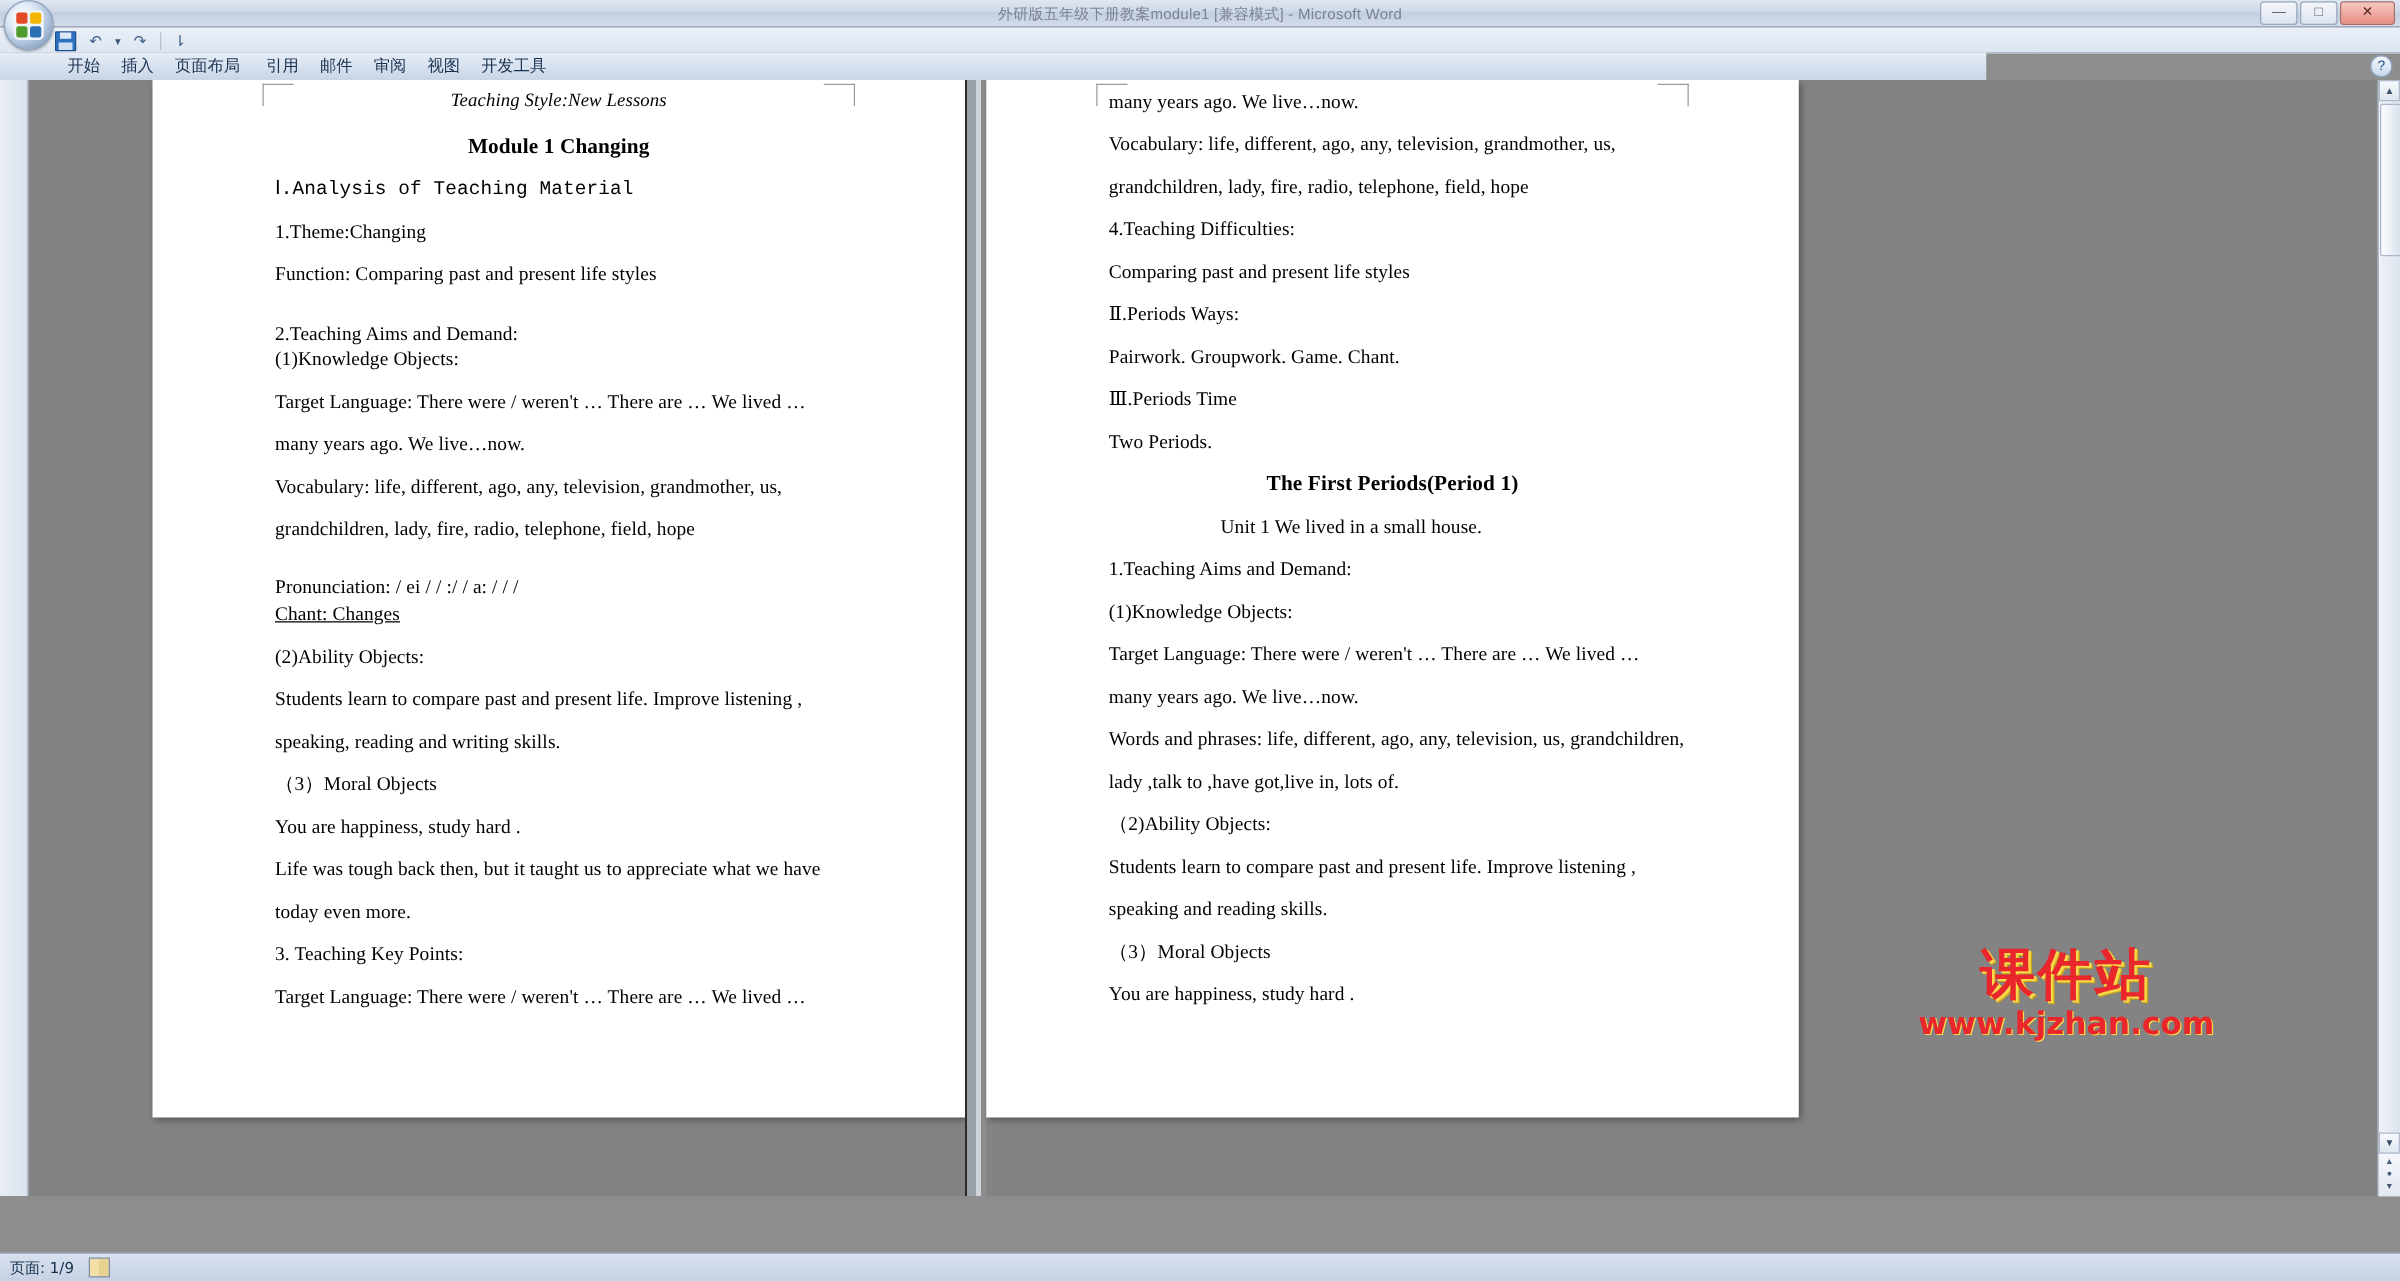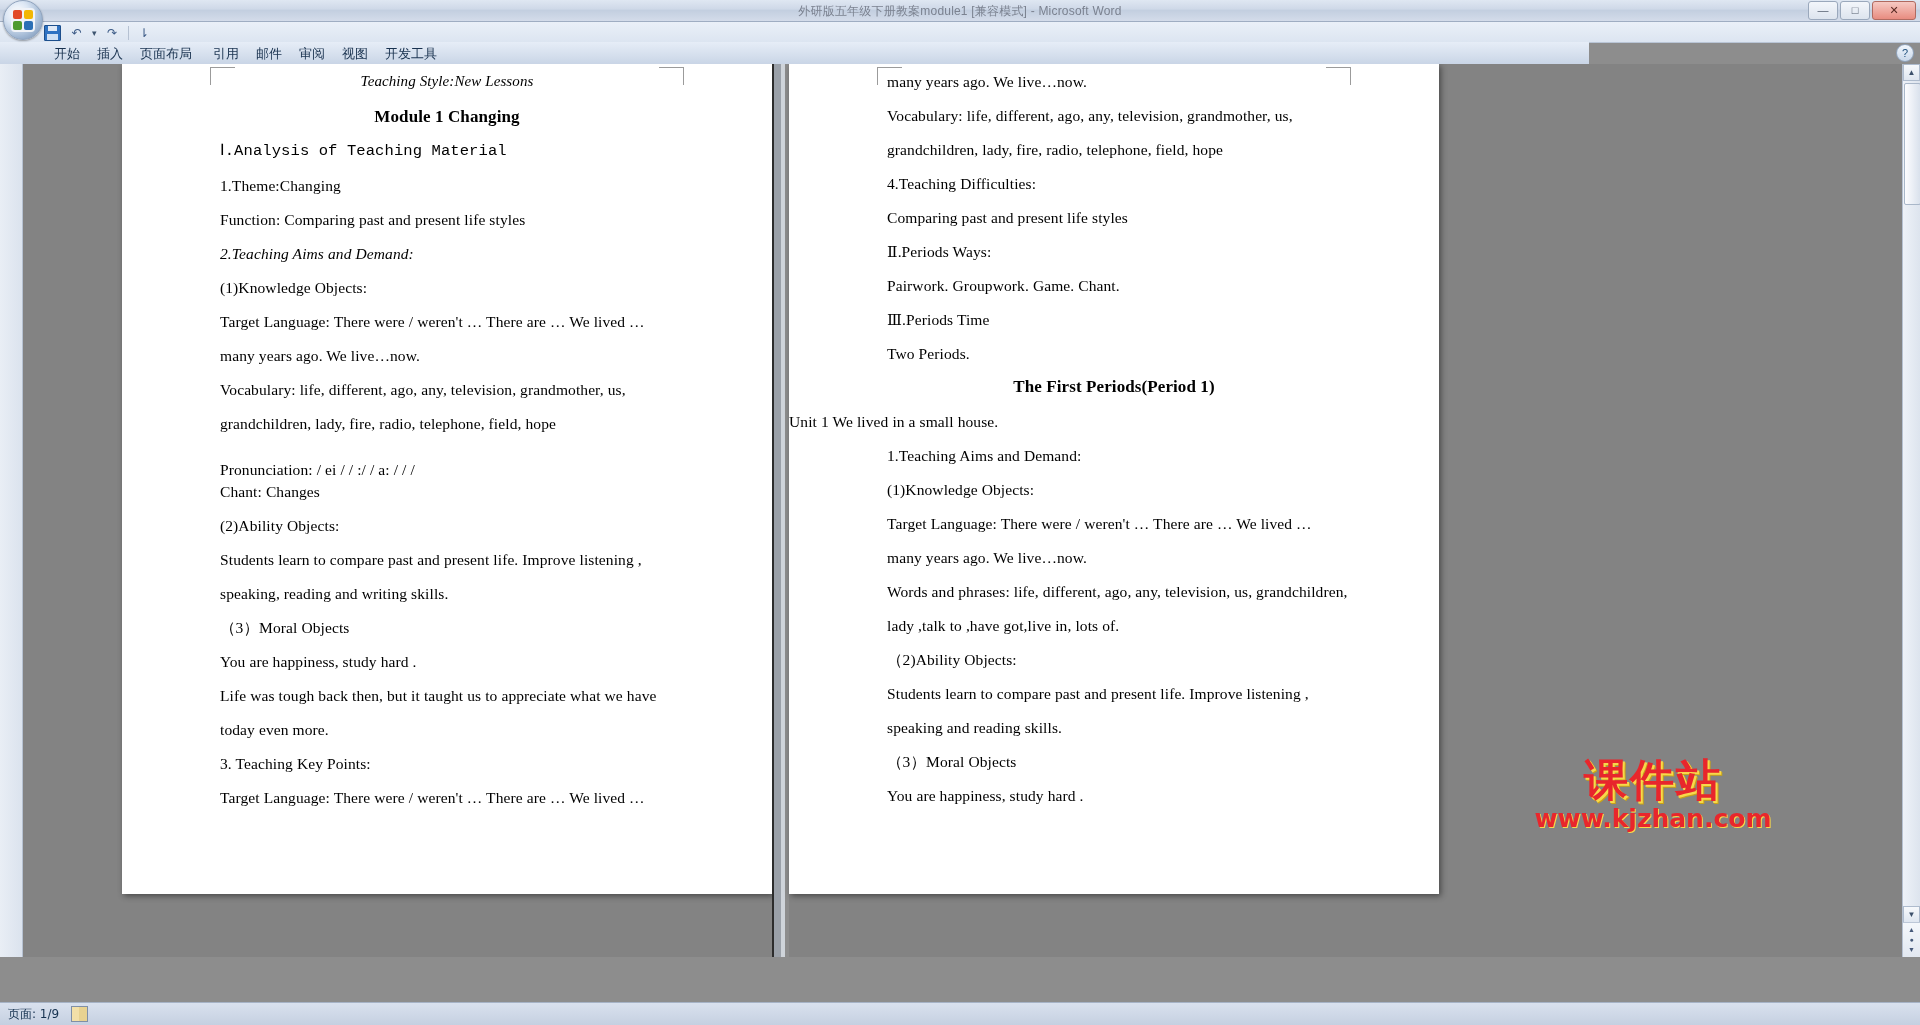--- a/index.html
+++ b/index.html
@@ -268,28 +268,28 @@
     <div class="page page-left">
       <div class="corner c-tl"></div>
       <div class="corner c-tr"></div>
       <div class="doc">
         <div class="line hdr" style="left:0;top:10px;width:650px;text-align:center;">Teaching Style:New Lessons</div>
         <div class="line ttl" style="left:0;top:44px;width:650px;text-align:center;">Module 1 Changing</div>
 
         <div class="line" style="left:98px;top:80px;font-family:Liberation Mono, monospace;">Ⅰ.Analysis   of   Teaching   Material</div>
         <div class="line" style="left:98px;top:114px;">1.Theme:Changing</div>
         <div class="line" style="left:98px;top:148px;">Function: Comparing past and present life styles</div>
-        <div class="line" style="left:98px;top:182px;font-style:italic;">2.Teaching   Aims   and   Demand:</div>
+        <div class="line" style="left:98px;top:196px;">2.Teaching   Aims   and   Demand:</div>
         <div class="line" style="left:98px;top:216px;">(1)Knowledge   Objects:</div>
         <div class="line" style="left:98px;top:250px;">Target Language: There were / weren't …      There are …    We lived …</div>
         <div class="line" style="left:98px;top:284px;">many years ago. We live…now.</div>
         <div class="line" style="left:98px;top:318px;">Vocabulary:   life,   different,   ago,   any,   television,   grandmother,   us,</div>
         <div class="line" style="left:98px;top:352px;">grandchildren, lady, fire, radio, telephone, field, hope</div>
         <div class="line" style="left:98px;top:386px;margin-top:12px;">Pronunciation: / ei /     /     :/     / a:   /     /     /</div>
-        <div class="line" style="left:98px;top:420px;">Chant: Changes</div>
+        <div class="line" style="left:98px;top:420px;text-decoration:underline;">Chant: Changes</div>
         <div class="line" style="left:98px;top:454px;">(2)Ability   Objects:</div>
         <div class="line" style="left:98px;top:488px;">Students  learn  to  compare  past  and  present  life.  Improve  listening  ,</div>
         <div class="line" style="left:98px;top:522px;">speaking, reading   and   writing skills.</div>
         <div class="line" style="left:98px;top:556px;">（3）Moral Objects</div>
         <div class="line" style="left:98px;top:590px;">You are happiness, study   hard   .</div>
         <div class="line" style="left:98px;top:624px;">Life  was  tough  back  then,  but  it  taught  us  to  appreciate  what  we  have</div>
         <div class="line" style="left:98px;top:658px;">today even more.</div>
         <div class="line" style="left:98px;top:692px;">3. Teaching   Key   Points:</div>
         <div class="line" style="left:98px;top:726px;">Target Language: There were / weren't …      There are …    We lived …</div>
       </div>
@@ -305,21 +305,21 @@
         <div class="line" style="left:98px;top:44px;">Vocabulary:   life,   different,   ago,   any,   television,   grandmother,   us,</div>
         <div class="line" style="left:98px;top:78px;">grandchildren, lady, fire, radio, telephone, field, hope</div>
         <div class="line" style="left:98px;top:112px;">4.Teaching   Difficulties:</div>
         <div class="line" style="left:98px;top:146px;">Comparing past and present life styles</div>
         <div class="line" style="left:98px;top:180px;">Ⅱ.Periods   Ways:</div>
         <div class="line" style="left:98px;top:214px;">Pairwork.   Groupwork.   Game.   Chant.</div>
         <div class="line" style="left:98px;top:248px;">Ⅲ.Periods   Time</div>
         <div class="line" style="left:98px;top:282px;">Two   Periods.</div>
 
         <div class="line ttl" style="left:0;top:314px;width:650px;text-align:center;">The   First   Periods(Period 1)</div>
-        <div class="line" style="left:0;top:350px;width:584px;">Unit 1 We lived in a small house.</div>
+        <div class="line" style="left:0;top:350px;width:584px;text-align:center;">Unit 1 We lived in a small house.</div>
 
         <div class="line" style="left:98px;top:384px;">1.Teaching   Aims   and   Demand:</div>
         <div class="line" style="left:98px;top:418px;">(1)Knowledge   Objects:</div>
         <div class="line" style="left:98px;top:452px;">Target Language: There were / weren't …      There are …    We lived …</div>
         <div class="line" style="left:98px;top:486px;">many years ago. We live…now.</div>
         <div class="line" style="left:98px;top:520px;"> Words and phrases: life, different, ago, any, television, us, grandchildren,</div>
         <div class="line" style="left:98px;top:554px;">lady ,talk to ,have got,live in, lots of.</div>
         <div class="line" style="left:98px;top:588px;">（2)Ability   Objects:</div>
         <div class="line" style="left:98px;top:622px;">Students  learn  to  compare  past  and  present  life.  Improve  listening  ,</div>
         <div class="line" style="left:98px;top:656px;">speaking   and reading   skills.</div>

